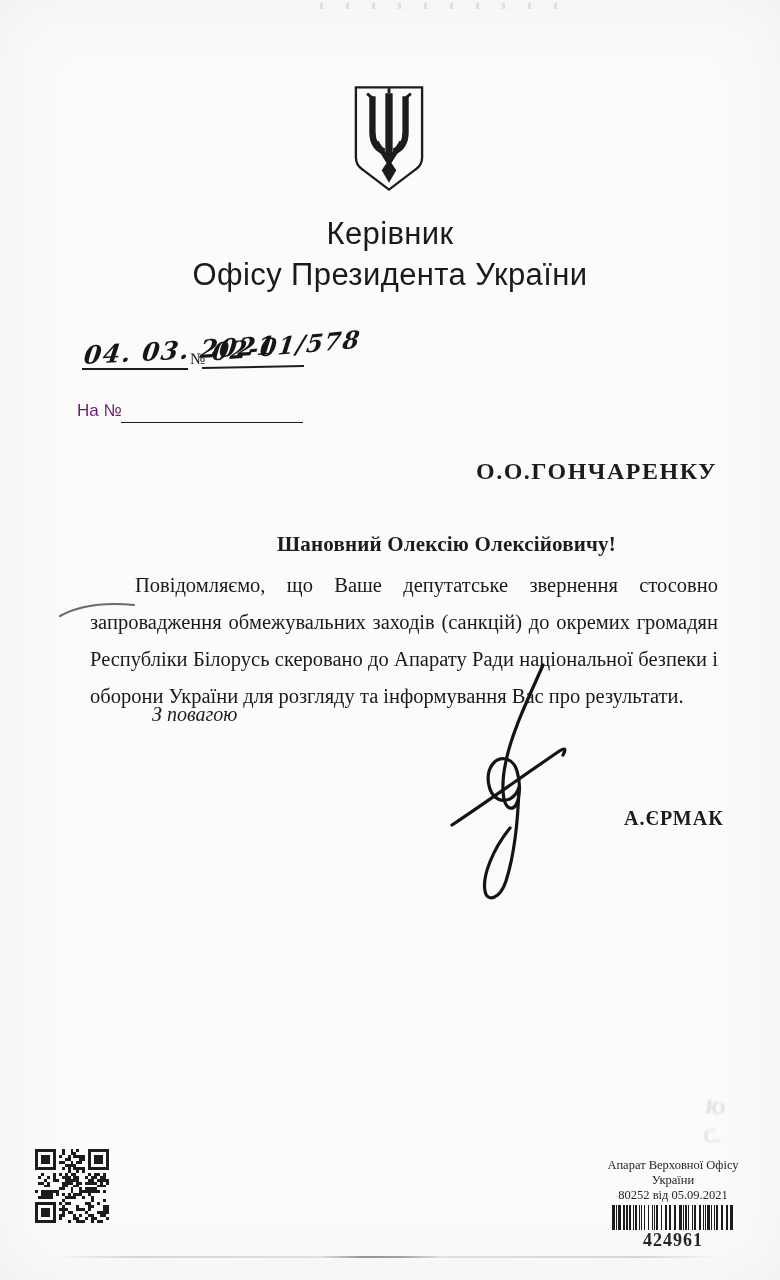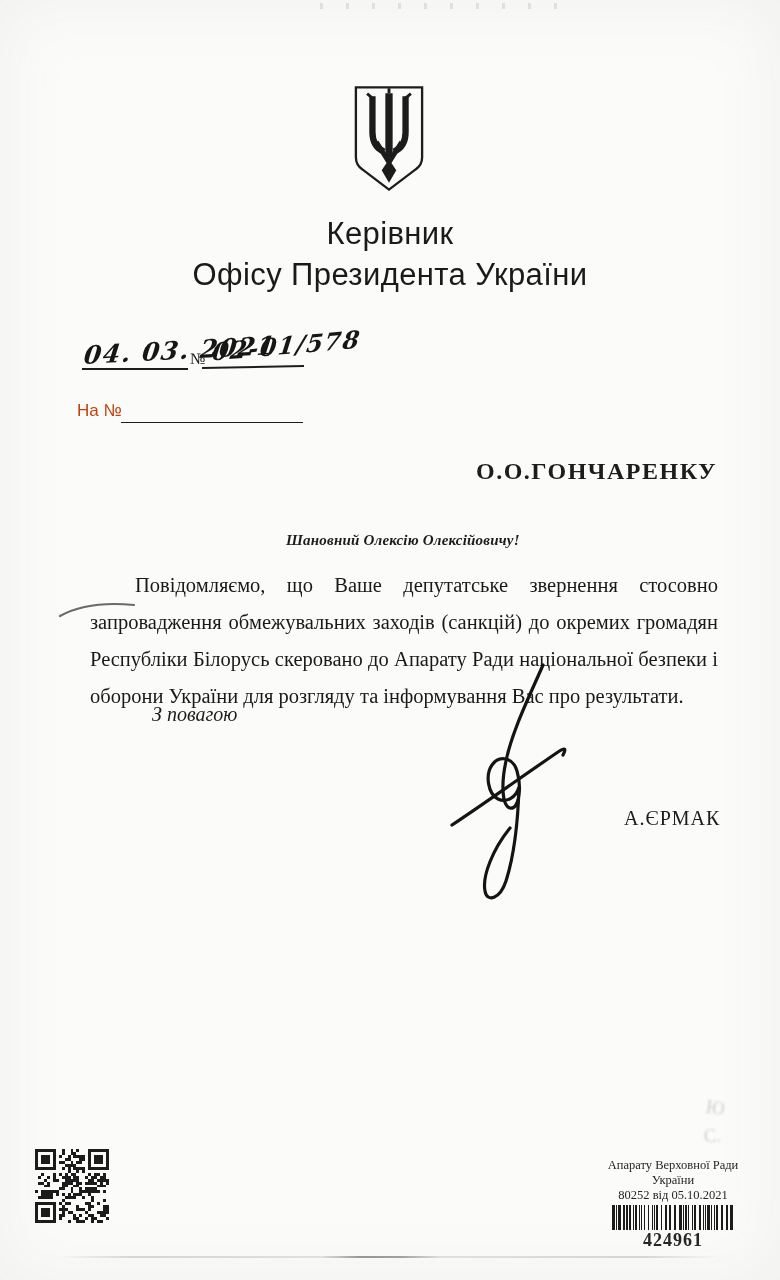--- a/index.html
+++ b/index.html
@@ -24,35 +24,35 @@
   .handwriting{
     font-family:"DejaVu Serif", serif;font-style:italic;font-weight:bold;
     color:#161616;letter-spacing:1.5px;
   }
   .hw-date{left:84px;top:336px;font-size:25px;transform:rotate(-3deg) skewX(-10deg);}
   .hw-num{left:212px;top:331px;font-size:24px;transform:rotate(-5deg) skewX(-12deg);}
   .rule{border-bottom:2px solid #1d1d1d;height:0;}
   .rule-date{left:82px;top:368px;width:106px;}
   .rule-num{left:202px;top:366px;width:102px;transform:rotate(-1deg);}
   .no-sign{left:190px;top:350px;font-size:16px;font-family:"Liberation Serif",serif;}
-  .reply-label{left:77px;top:401px;font-size:17px;font-family:"Liberation Sans",sans-serif;color:#c2410c;}
+  .reply-label{left:77px;top:401px;font-size:17px;font-family:"Liberation Sans",sans-serif;color:#701a75;}
   .reply-value{left:128px;top:397px;font-size:19px;letter-spacing:.3px;}
   .rule-reply{left:121px;top:422px;width:182px;border-bottom-width:1.5px;}
 
   
   .recipient-1{left:444px;top:416px;font-size:20px;}
   .recipient-2{left:476px;top:458px;font-size:24px;font-weight:bold;letter-spacing:1.5px;}
 
   
-  .salutation{left:286px;top:532px;font-size:15px;font-weight:bold;font-style:italic;letter-spacing:.2px;}
+  .salutation{left:277px;top:532px;font-size:21px;font-weight:bold;letter-spacing:.2px;}
   .body-par{left:90px;top:567px;width:628px;font-size:20.5px;line-height:37px;
     text-align:justify;text-align-last:left;text-indent:45px;color:#191919;}
 
   .valediction{left:152px;top:703px;font-size:20px;font-style:italic;}
-  .signatory{left:624px;top:807px;font-size:20px;font-weight:normal;letter-spacing:1px;}
+  .signatory{left:624px;top:807px;font-size:20px;font-weight:bold;letter-spacing:1px;}
 
   
   .stamp{left:588px;top:1158px;width:170px;text-align:center;color:#262626;}
   .stamp .org{font-size:12.5px;line-height:15px;}
   .stamp .entry{font-size:12.5px;line-height:15px;}
   .stamp .barcode-wrap{margin:2px auto 0;width:122px;height:25px;}
   .stamp .code-num{font-size:18px;font-weight:bold;letter-spacing:1px;margin-top:0px;}
 
   
   .edge-line{left:55px;top:1256px;width:665px;height:2px;
@@ -319,22 +319,22 @@
         <rect x="18" y="0" width="7" height="7" fill="#1c1c1c"></rect>
         <rect x="19" y="1" width="5" height="5" fill="#fbfbfa"></rect>
         <rect x="20" y="2" width="3" height="3" fill="#1c1c1c"></rect>
         <rect x="0" y="18" width="7" height="7" fill="#1c1c1c"></rect>
         <rect x="1" y="19" width="5" height="5" fill="#fbfbfa"></rect>
         <rect x="2" y="20" width="3" height="3" fill="#1c1c1c"></rect>
       </svg>
   </div>
 
   <div class="abs stamp">
-    <div class="org">Апарату Верховної Ради України</div>
-    <div class="entry">80252 від 05.10.2021</div>
+    <div class="org">Апарат Верховної Офісу України</div>
+    <div class="entry">80252 від 05.09.2021</div>
     <div class="barcode-wrap">
       <svg id="barcode" width="122" height="25" viewBox="0 0 122 25" shape-rendering="crispEdges">
           <rect x="0" y="0" width="3" height="25" fill="#1c1c1c"></rect>
           <rect x="4" y="0" width="1" height="25" fill="#1c1c1c"></rect>
           <rect x="6" y="0" width="3" height="25" fill="#1c1c1c"></rect>
           <rect x="11" y="0" width="2" height="25" fill="#1c1c1c"></rect>
           <rect x="14" y="0" width="2" height="25" fill="#1c1c1c"></rect>
           <rect x="17" y="0" width="2" height="25" fill="#1c1c1c"></rect>
           <rect x="21" y="0" width="1" height="25" fill="#1c1c1c"></rect>
           <rect x="23" y="0" width="2" height="25" fill="#1c1c1c"></rect>

